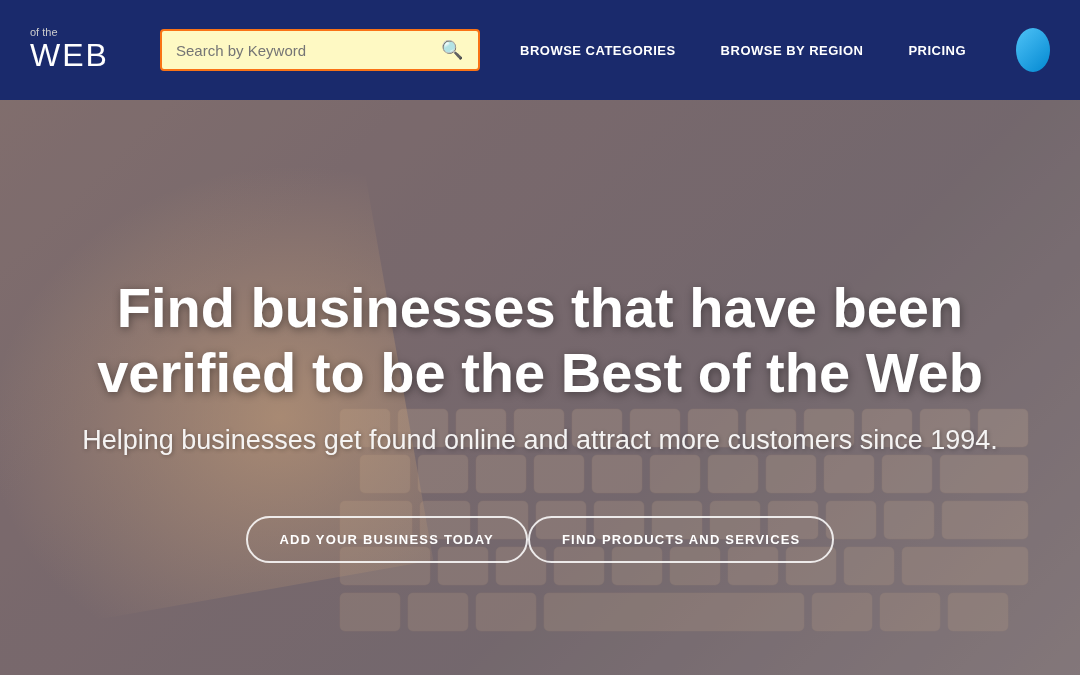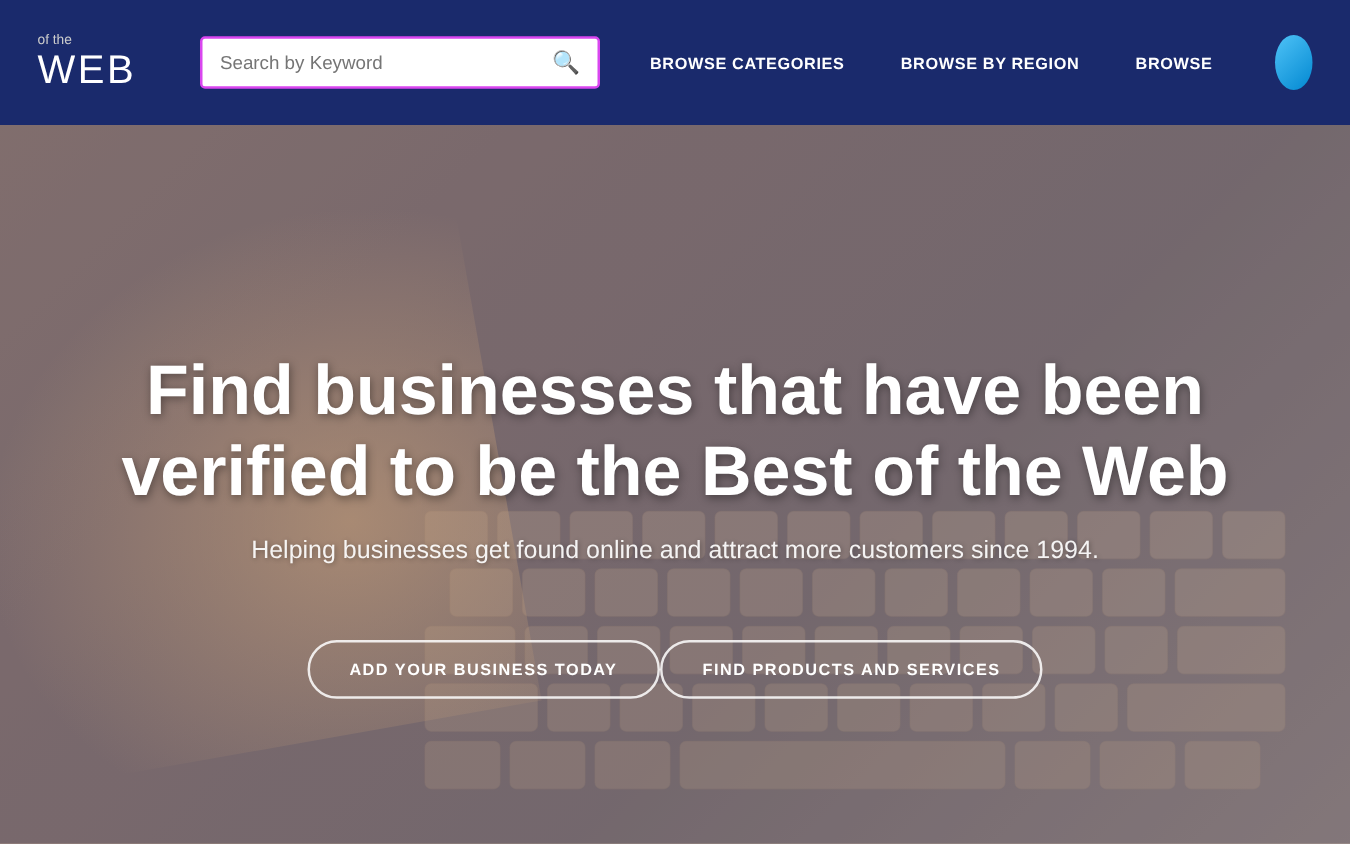--- a/index.html
+++ b/index.html
@@ -38,22 +38,22 @@
     .logo-web {
       font-size: 32px;
       font-weight: 400;
       color: white;
       letter-spacing: 2px;
       text-transform: uppercase;
     }
 
     .search-box {
       display: flex;
-      background: #ffffff;
-      border: 2px solid #d946ef;
+      background: #fef9c3;
+      border: 2px solid #f97316;
       border-radius: 4px;
       padding: 8px 14px;
       flex: 0 0 320px;
     }
 
     .search-input {
       border: none;
       outline: none;
       font-size: 15px;
       color: #555;
@@ -159,21 +159,21 @@
 
     .hero-title {
       font-size: 56px;
       font-weight: 900;
       line-height: 1.15;
       text-shadow: 1px 2px 8px rgba(0,0,0,0.4);
       margin-bottom: 20px;
     }
 
     .hero-subtitle {
-      font-size: 20px;
+      font-size: 27px;
       color: rgba(255,255,255,0.92);
       text-shadow: 1px 1px 4px rgba(0,0,0,0.3);
       margin-bottom: 60px;
       font-weight: 400;
     }
 
     .hero-buttons {
       display: flex;
       justify-content: center;
     }
@@ -215,21 +215,21 @@
   </div>
 
   <div class="search-box">
     <input class="search-input" type="text" placeholder="Search by Keyword" style="">
     <span class="search-icon">🔍</span>
   </div>
 
   <nav class="nav-links">
     <a class="nav-link">BROWSE CATEGORIES</a>
     <a class="nav-link">BROWSE BY REGION</a>
-    <a class="nav-link">BROWSE</a>
+    <a class="nav-link">PRICING</a>
   </nav>
 
   <div class="avatar-circle"></div>
 
 </header>
 
 <section class="hero">
 
   <div class="hero-bg">
 

